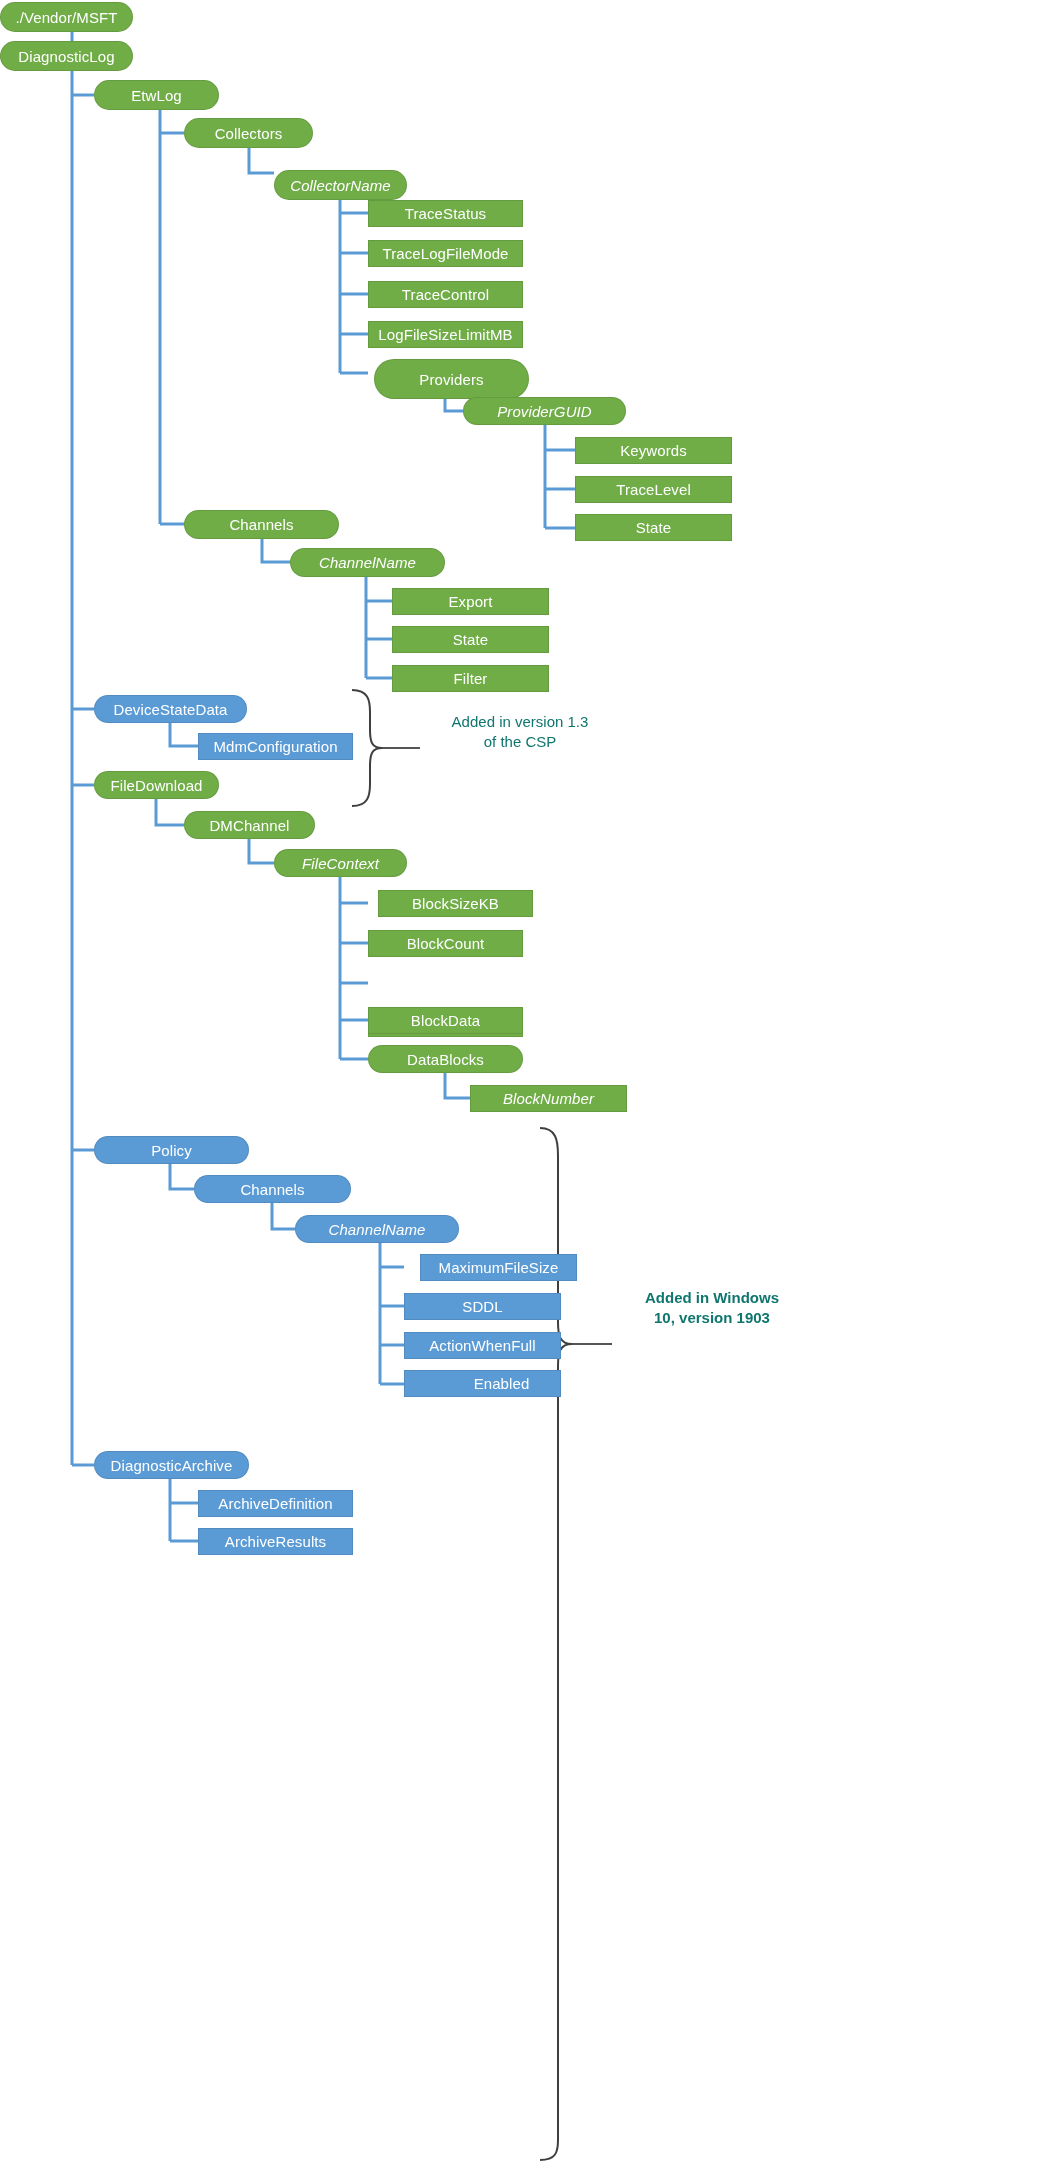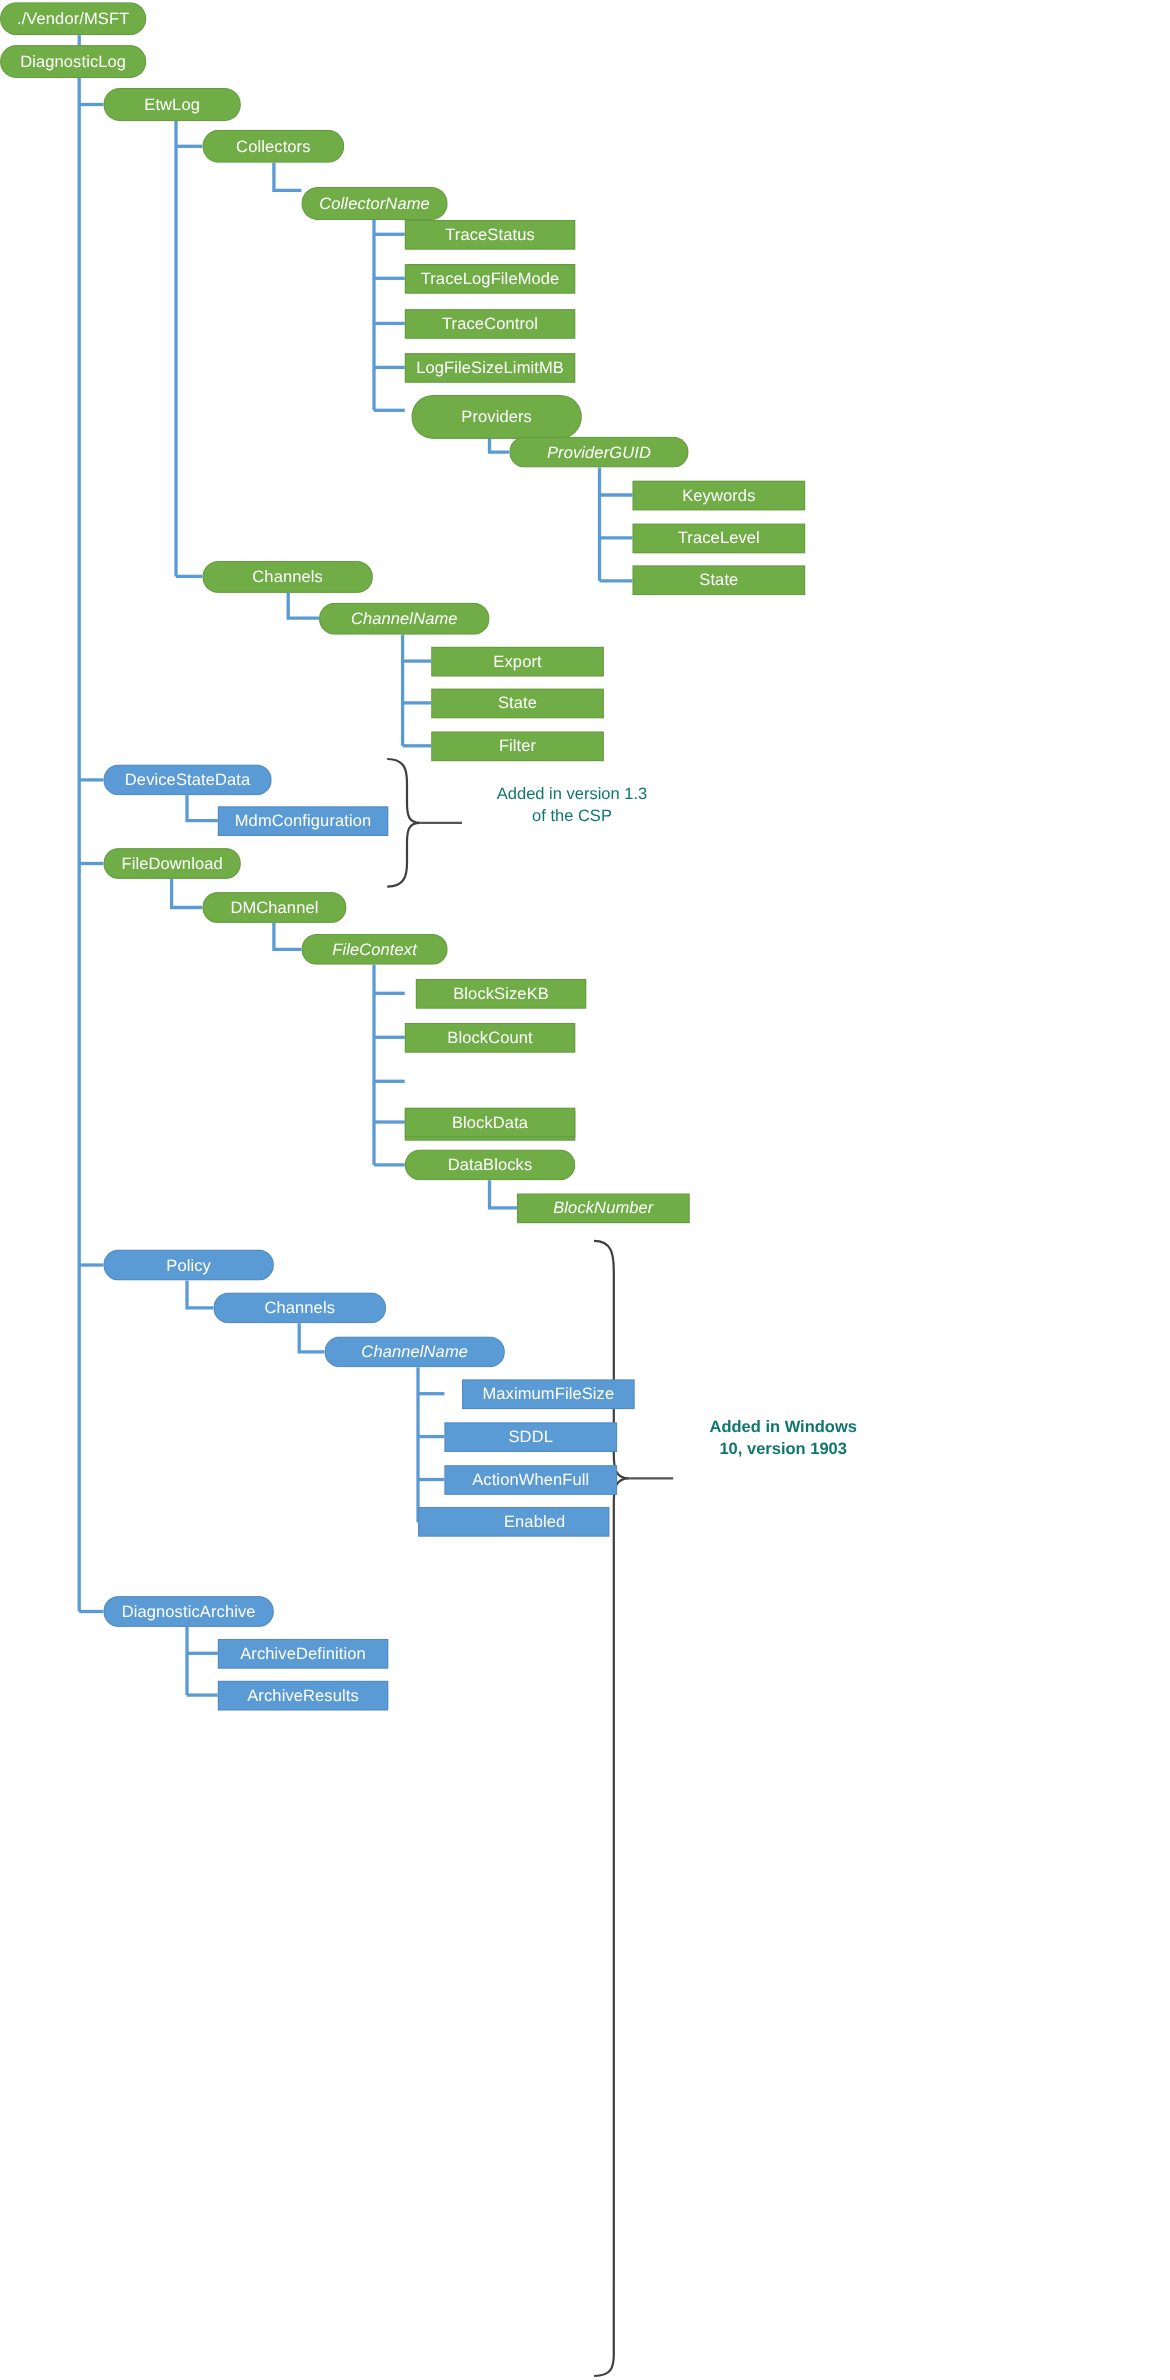--- a/index.html
+++ b/index.html
@@ -173,21 +173,21 @@
       <div class="node green rect" style="left: 368px; top: 970px; width: 155px; height: 27px; margin-top: 40px;">BlockIndexToRead</div>
       <div class="node green rect" style="left: 368px; top: 1007px; width: 155px; height: 27px;">BlockData</div>
       <div class="node green round" style="left: 368px; top: 1045px; width: 155px; height: 28px;">DataBlocks</div>
       <div class="node green rect ital" style="left: 470px; top: 1085px; width: 157px; height: 27px;">BlockNumber</div>
       <div class="node blue round" style="left: 94px; top: 1136px; width: 155px; height: 28px;">Policy</div>
       <div class="node blue round" style="left: 194px; top: 1175px; width: 157px; height: 28px;">Channels</div>
       <div class="node blue round ital" style="left: 295px; top: 1215px; width: 164px; height: 28px;">ChannelName</div>
       <div class="node blue rect" style="left: 420px; top: 1254px; width: 157px; height: 27px;">MaximumFileSize</div>
       <div class="node blue rect" style="left: 404px; top: 1293px; width: 157px; height: 27px;">SDDL</div>
       <div class="node blue rect" style="left: 404px; top: 1332px; width: 157px; height: 27px;">ActionWhenFull</div>
-      <div class="node blue rect" style="left: 380px; top: 1370px; width: 174px; height: 27px; padding-left: 38px;">Enabled</div>
+      <div class="node blue rect" style="left: 404px; top: 1370px; width: 157px; height: 27px; padding-left: 38px;">Enabled</div>
       <div class="node blue round" style="left: 94px; top: 1451px; width: 155px; height: 28px;">DiagnosticArchive</div>
       <div class="node blue rect" style="left: 198px; top: 1490px; width: 155px; height: 27px;">ArchiveDefinition</div>
       <div class="node blue rect" style="left: 198px; top: 1528px; width: 155px; height: 27px;">ArchiveResults</div>
     </div>
 
   <div id="note-layer">
       <div class="note" style="left: 420px; top: 712px; width: 200px;">Added in version 1.3
 of the CSP</div>
       <div class="note" style="left: 612px; top: 1288px; width: 200px; font-weight: bold;">Added in Windows
 10, version 1903</div>

